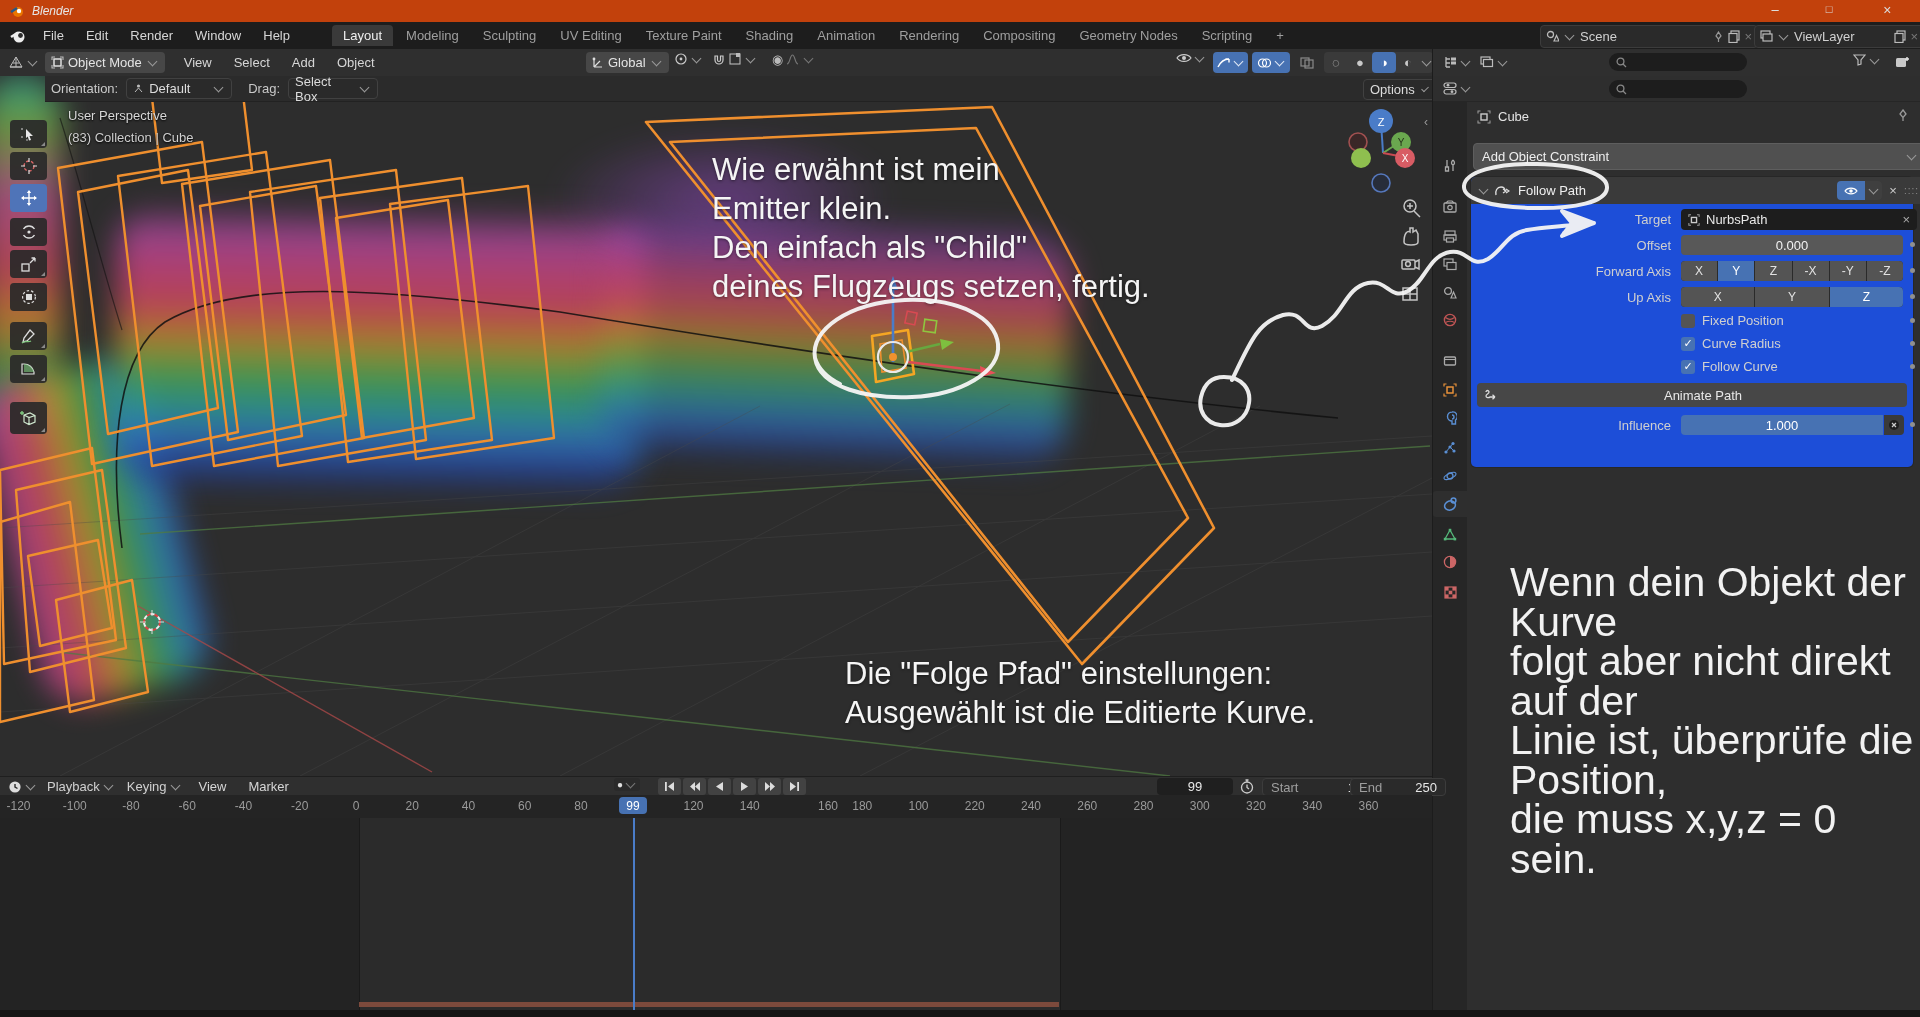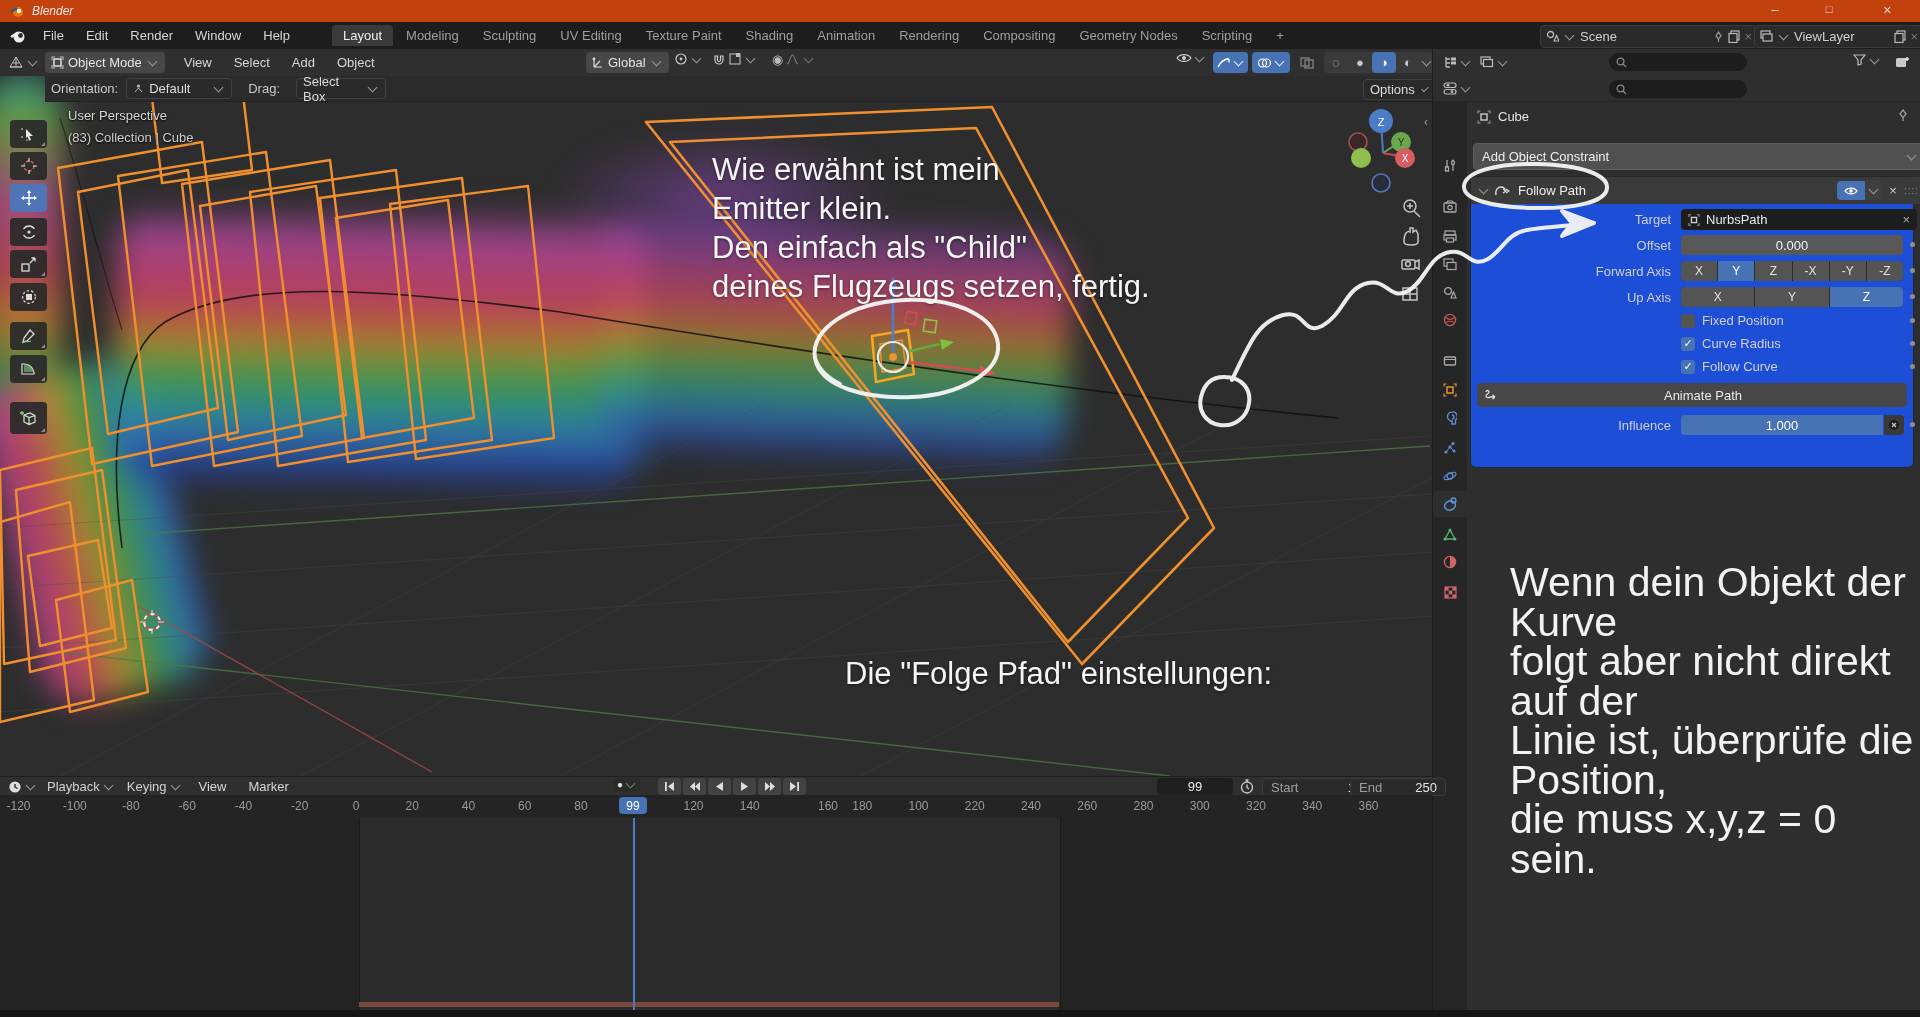--- a/index.html
+++ b/index.html
@@ -352,20 +352,21 @@
     <div class="abs" style="left:68px;top:54px;font-size:13px;color:#cfcfcf;text-shadow:0 1px 2px #000">(83) Collection | Cube</div>
 
     <div class="vptext" style="left:712px;top:74px">
       <div>Wie erwähnt ist mein</div>
       <div>Emitter klein.</div>
       <div>Den einfach als "Child"</div>
       <div>deines Flugzeugs setzen, fertig.</div>
     </div>
     <div class="vptext" style="left:845px;top:578px">
       <div>Die "Folge Pfad" einstellungen:</div>
+      <div>Ausgewählt ist die Editierte Kurve.</div>
     </div>
 
     <div class="tool fly" style="top:44px">
       <svg width="15" height="15" viewBox="0 0 15 15">
           <path d="M1 1 L1 5 M1 9 L1 13 M5 13 L9 13" stroke="#bbb" stroke-width="1.2" fill="none" stroke-dasharray="2 2"></path>
           <path d="M5 2 L12 9 L8.5 9 L10 13 L8 13.6 L6.8 9.6 L5 11 Z" fill="#e8e8e8"></path>
         </svg>
     </div>
     <div class="tool" style="top:76px">
       <svg width="16" height="16" viewBox="0 0 16 16">
@@ -421,21 +422,21 @@
     <span style="margin-left:6px;color:#c9c9c9">Orientation:</span>
     <div class="dd" style="margin-left:8px;width:92px">
       <svg width="11" height="11" viewBox="0 0 11 11">
           <circle cx="5.5" cy="3" r="1.6" fill="#bbb"></circle>
           <path d="M2 9 L5.5 5 L9 9" stroke="#bbb" fill="none"></path>
         </svg>
       <span style="flex:1">Default</span>
         <i class="chev"></i>
     </div>
     <span style="margin-left:16px;color:#c9c9c9">Drag:</span>
-    <div class="dd" style="margin-left:16px;width:76px">
+    <div class="dd" style="margin-left:8px;width:76px">
       <span style="flex:1">Select Box</span>
         <i class="chev"></i>
     </div>
     <div class="dd abs" style="left:1318px;top:3px;width:60px">
       <span style="flex:1">Options</span>
         <i class="chev"></i>
     </div>
   </div>
 
   <div id="rightpanel" class="abs">

